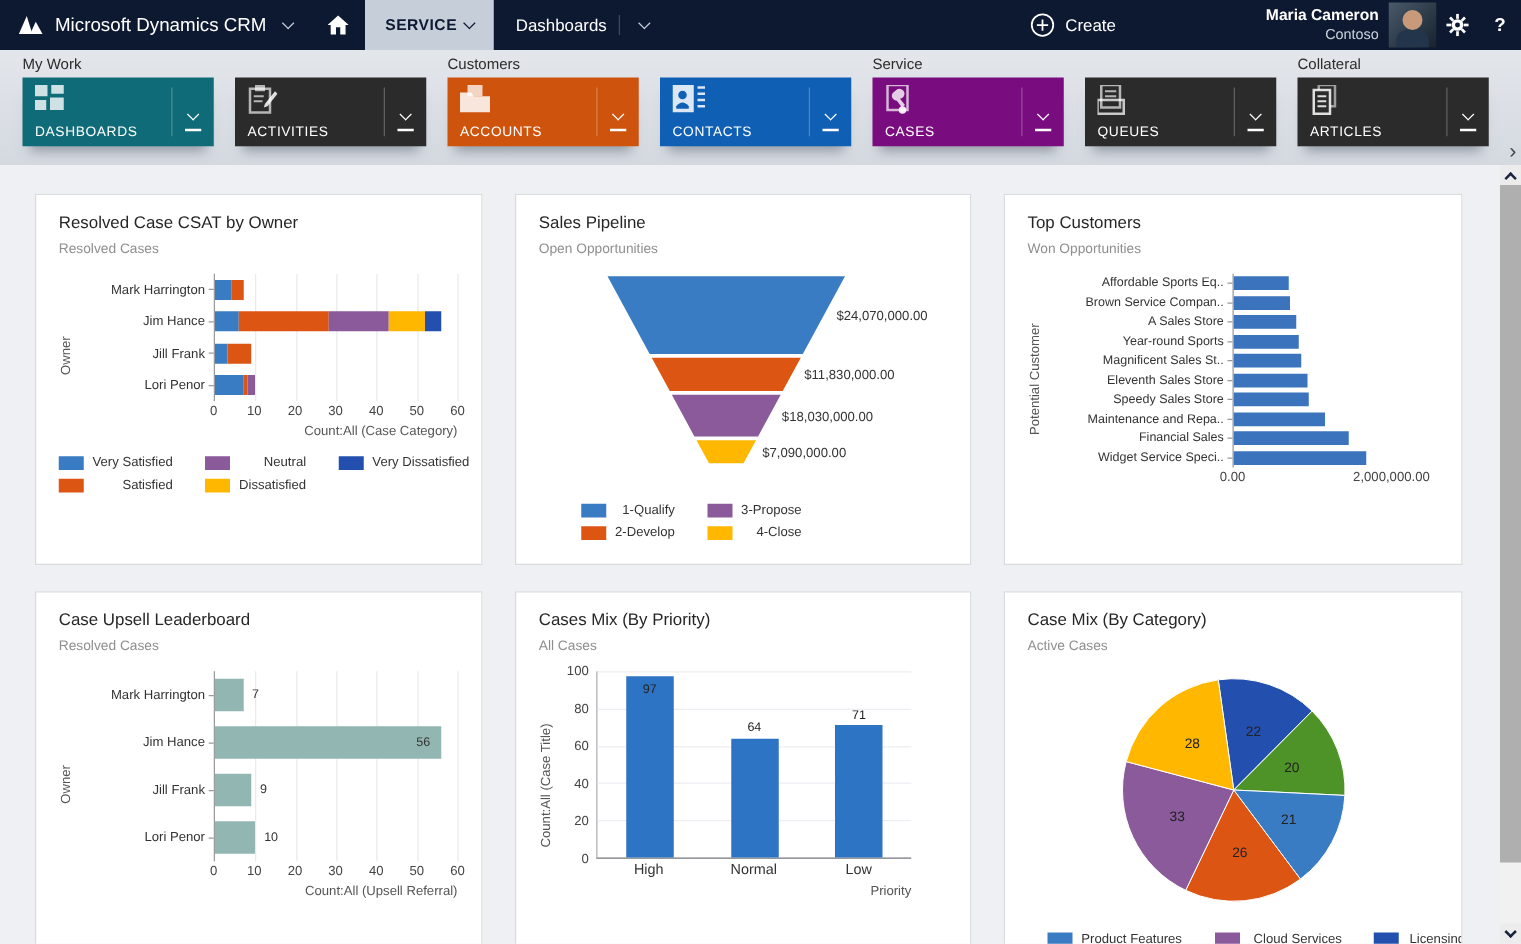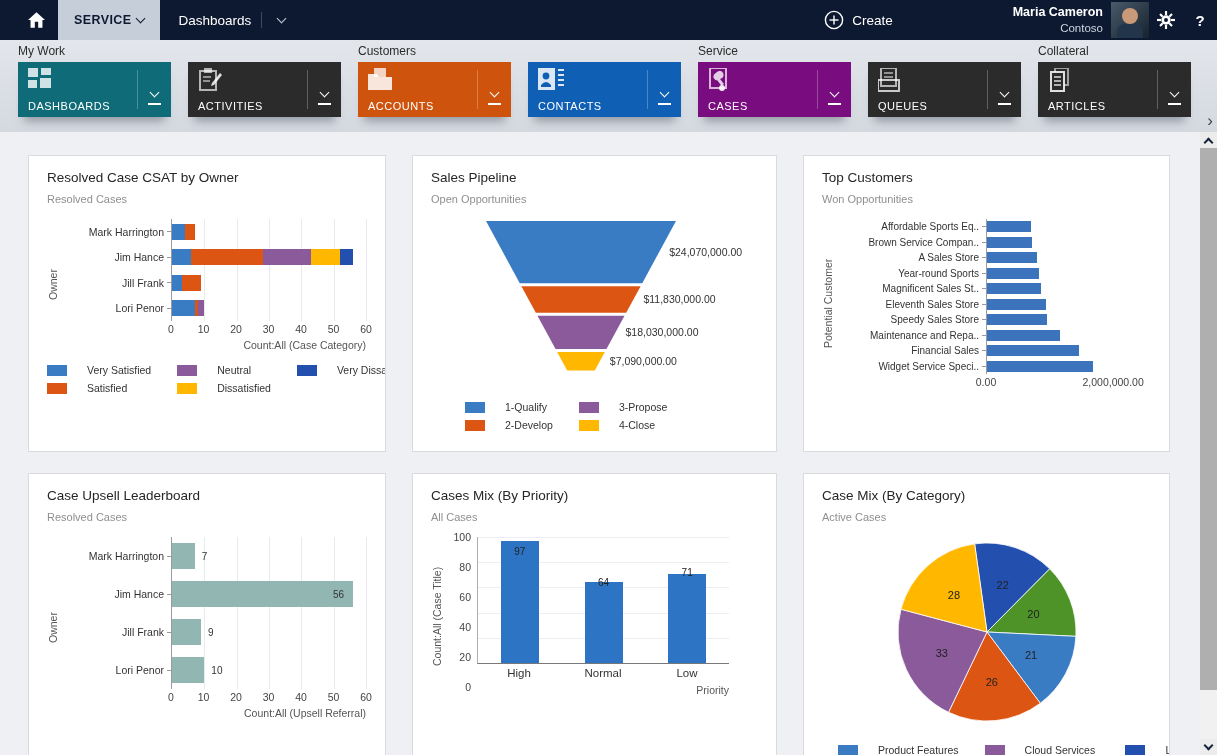--- a/index.html
+++ b/index.html
@@ -43,21 +43,21 @@
   .content { position:absolute; left:0; top:132px; width:1217px; height:623px; background:#EEF0F3; }
   .panel-grid { position:absolute; left:28px; top:23px; display:grid; grid-template-columns:358px 365px 367px; grid-template-rows:297px 296px; column-gap:26px; row-gap:21px; }
   .panel { background:#fff; border:1px solid #D9DCDF; padding:14px 18px 10px 18px; overflow:hidden; }
   .ptitle { font-size:13.5px; color:#262626; font-weight:normal; }
   .psub { font-size:11px; color:#8F8F8F; margin-top:8px; }
   .chart { margin-top:14px; position:relative; }
 
   
   .vlab { writing-mode:vertical-rl; transform:rotate(180deg); font-size:10.5px; color:#555; text-align:center; flex:0 0 16px; }
   .legend { display:grid; grid-auto-flow:column; grid-template-rows:repeat(2,18px); justify-content:start; column-gap:26px; margin-top:10px; margin-left:6px; }
-  .legend .li { display:flex; align-items:center; gap:20px; font-size:10.5px; color:#333; white-space:nowrap; }
+  .legend .li { display:flex; align-items:center; gap:7px; font-size:10.5px; color:#333; white-space:nowrap;justify-content:space-between; }
   .legend .sw { width:20px; height:11px; flex:0 0 auto; }
   .hchart { display:flex; }
   .hbody { flex:1; }
   .hrowset { display:flex; }
   .hcats { display:flex; flex-direction:column; justify-content:space-around; align-items:flex-end; }
   .hcat { font-size:10.5px; color:#333; white-space:nowrap; display:flex; align-items:center; }
   .hcat::after { content:""; width:4px; height:1px; background:#999; margin-left:3px; }
   .hplot { position:relative; border-left:1px solid #9A9AA0; }
   .gridv { position:absolute; top:0; bottom:0; width:1px; background:#E9E9F0; }
   .gridh { position:absolute; left:0; right:0; height:1px; background:#EDEDF3; }
@@ -84,20 +84,28 @@
   .varrow { position:absolute; left:0; width:17px; height:16px; background:#ECECEC; display:flex; align-items:center; justify-content:center; cursor:pointer; }
   .varrow .tri { width:7px; height:7px; border-right:2px solid #18243E; border-bottom:2px solid #18243E; }
   .varrow.up { top:0; } .varrow.up .tri { transform:rotate(-135deg); margin-top:4px; }
   .varrow.down { bottom:0; } .varrow.down .tri { transform:rotate(45deg); margin-bottom:4px; }
   .vthumb { position:absolute; left:0; top:16px; width:17px; height:542px; background:#AFAFAF; cursor:grab; }
 </style>
 </head>
 <body>
 
 <header class="topbar">
+  <div class="brand">
+    <svg width="22" height="18" viewBox="0 0 24 20">
+      <polygon points="1,18 8,2 13,18" fill="#fff"></polygon>
+      <polygon points="11,18 16,7 22,18" fill="#fff"></polygon>
+    </svg>
+    <span>Microsoft Dynamics CRM</span>
+    <span class="chev"></span>
+  </div>
   <div class="home-btn">
     <svg width="17" height="16" viewBox="0 0 20 18">
       <path d="M10 0 L20 9 L17 9 L17 18 L12 18 L12 11 L8 11 L8 18 L3 18 L3 9 L0 9 Z" fill="#fff"></path>
     </svg>
   </div>
   <div class="service-tab">
     <span>SERVICE</span>
     <span class="chev dark"></span>
   </div>
   <div class="crumb">
@@ -489,21 +497,21 @@
             <div class="vlab">Count:All (Case Title)</div>
             <div class="yticks" style="height: 150px;">
               <span style="top: 150px;">0</span>
               <span style="top: 120px;">20</span>
               <span style="top: 90px;">40</span>
               <span style="top: 60px;">60</span>
               <span style="top: 30px;">80</span>
               <span style="top: 0px;">100</span>
             </div>
             <div>
-              <div class="vplot" style="width: 252px; height: 127px;">
+              <div class="vplot" style="width: 252px; height: 150px;">
                 <div class="gridh" style="top: 80%;"></div>
                 <div class="gridh" style="top: 60%;"></div>
                 <div class="gridh" style="top: 40%;"></div>
                 <div class="gridh" style="top: 20%;"></div>
                 <div class="gridh" style="top: 0%;"></div>
                 <div class="vbar" style="left: calc(16.6667% - 19px); width: 38px; height: 97%; background: rgb(46, 116, 196);"></div>
                 <span class="vval" style="left: 16.6667%; top: 8.5px;">97</span>
                 <div class="vbar" style="left: calc(50% - 19px); width: 38px; height: 64%; background: rgb(46, 116, 196);"></div>
                 <span class="vval" style="left: 50%; top: 40px;">64</span>
                 <div class="vbar" style="left: calc(83.3333% - 19px); width: 38px; height: 71%; background: rgb(46, 116, 196);"></div>

